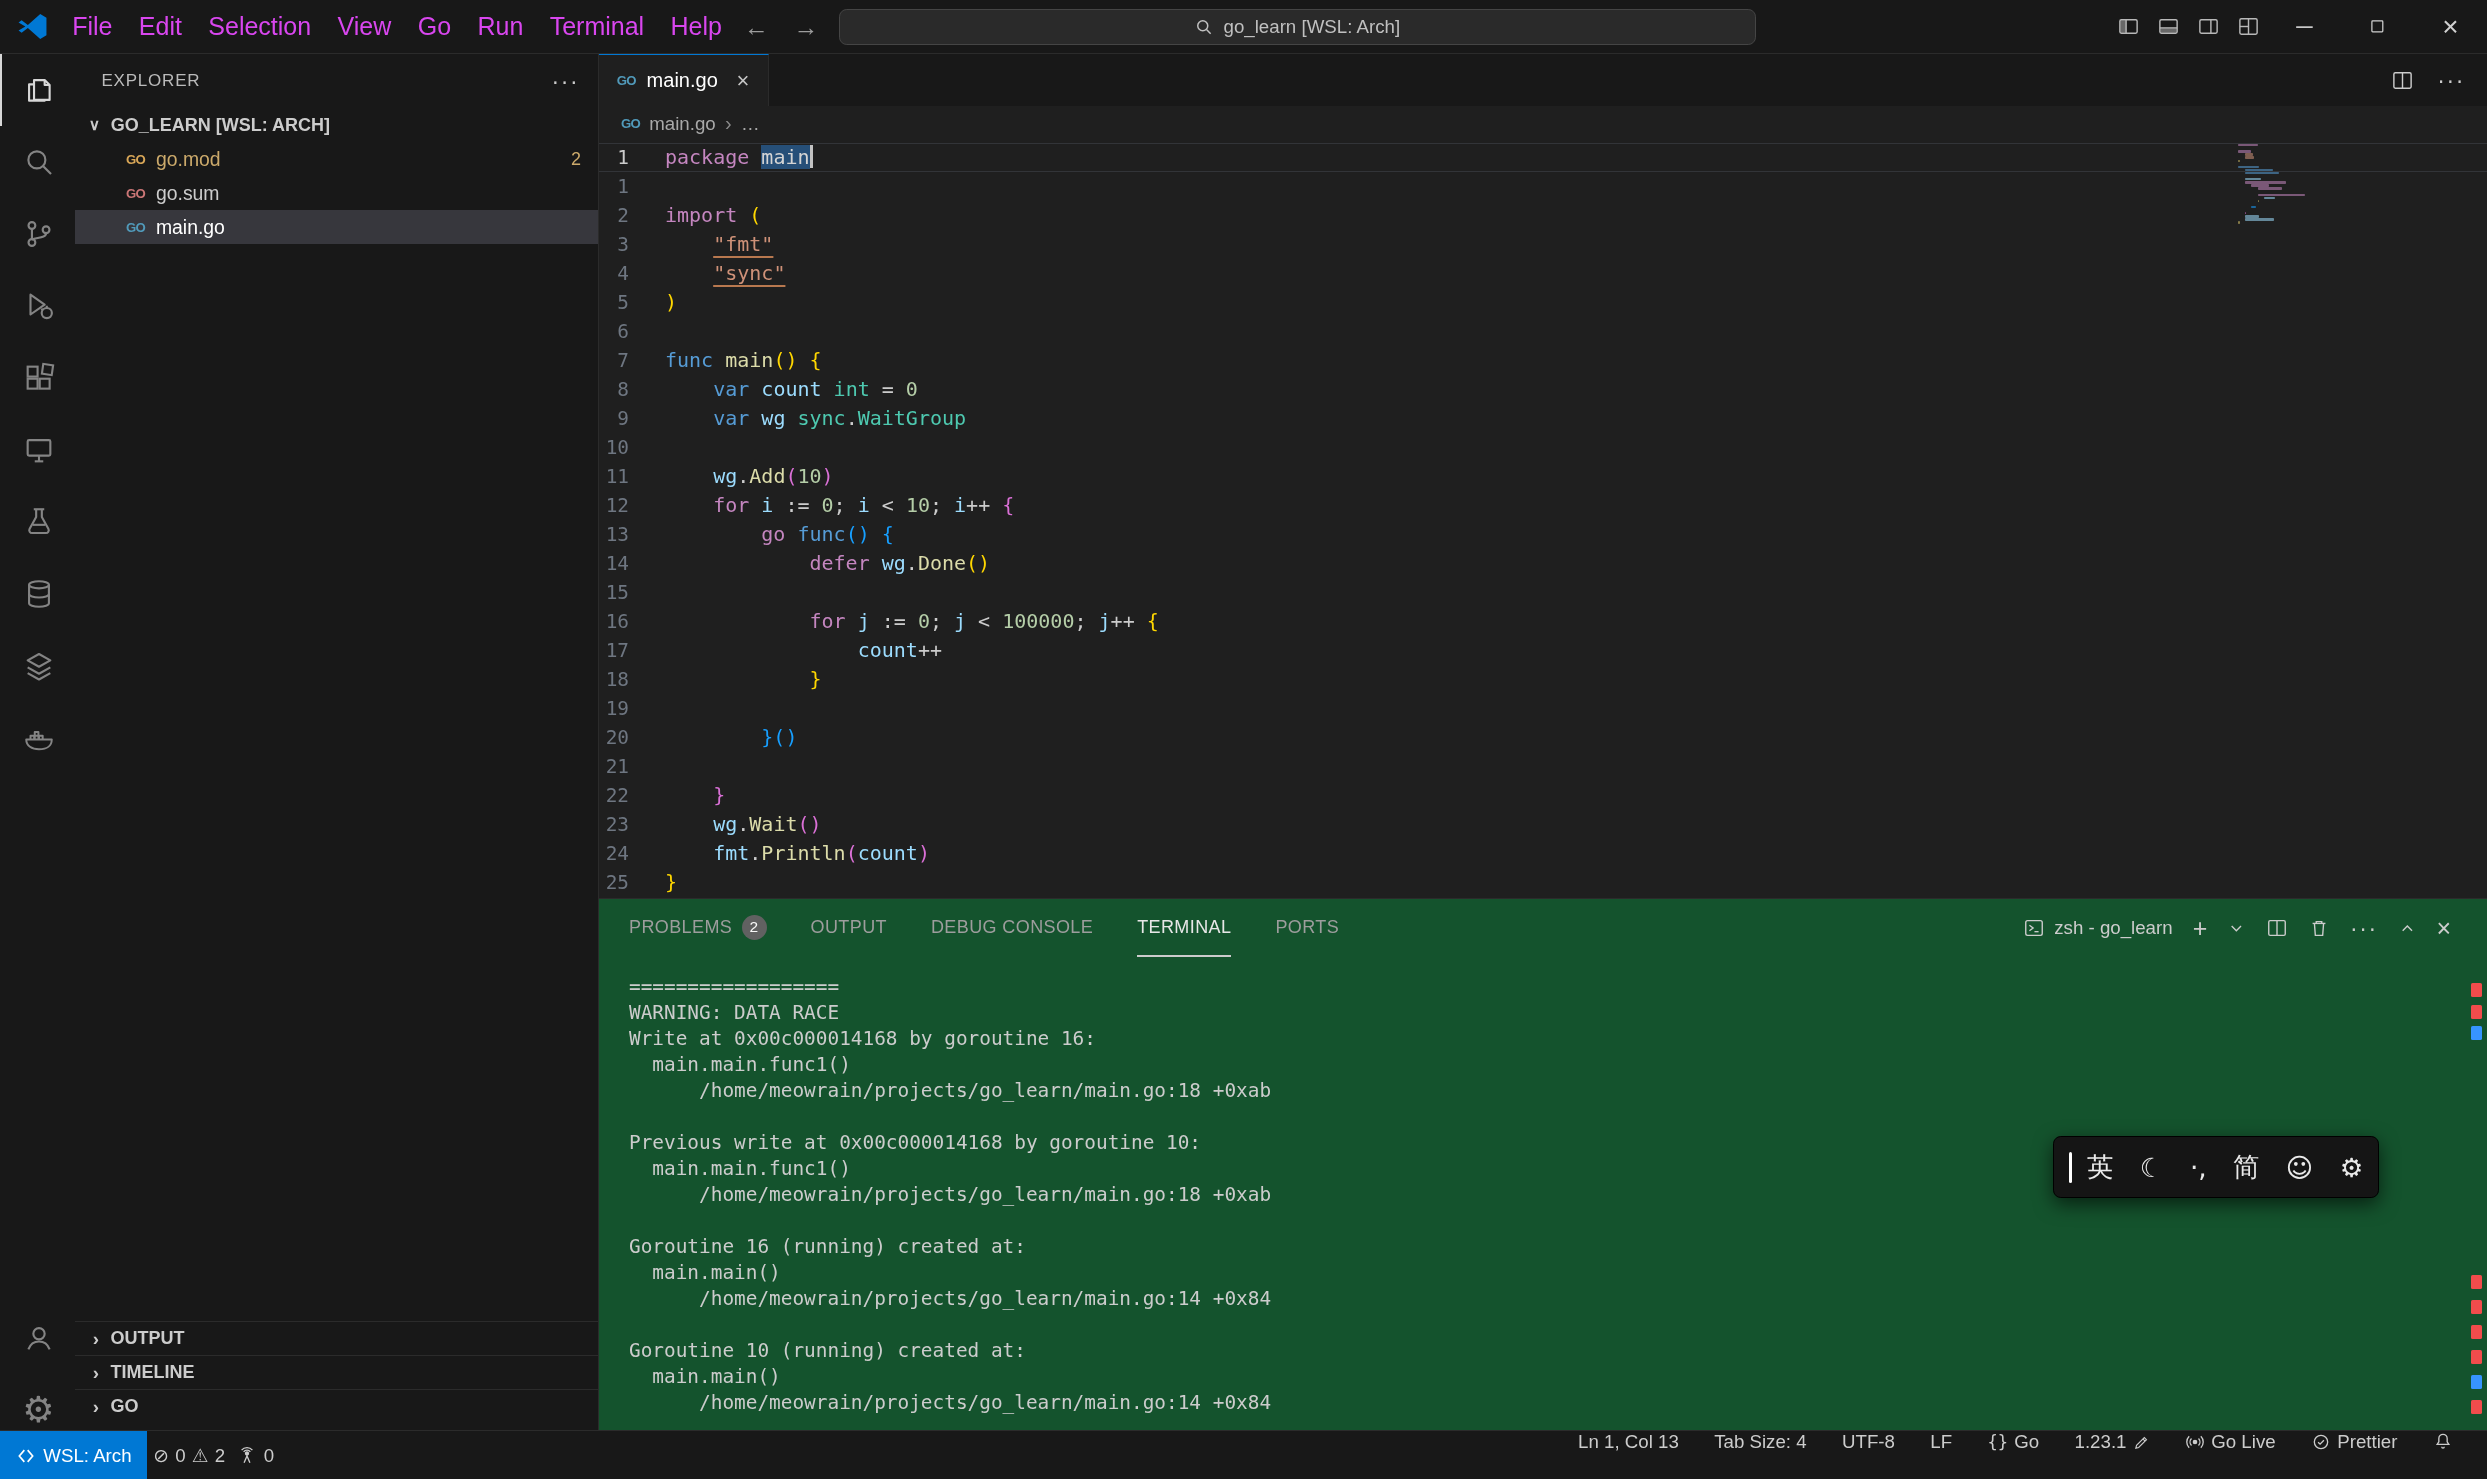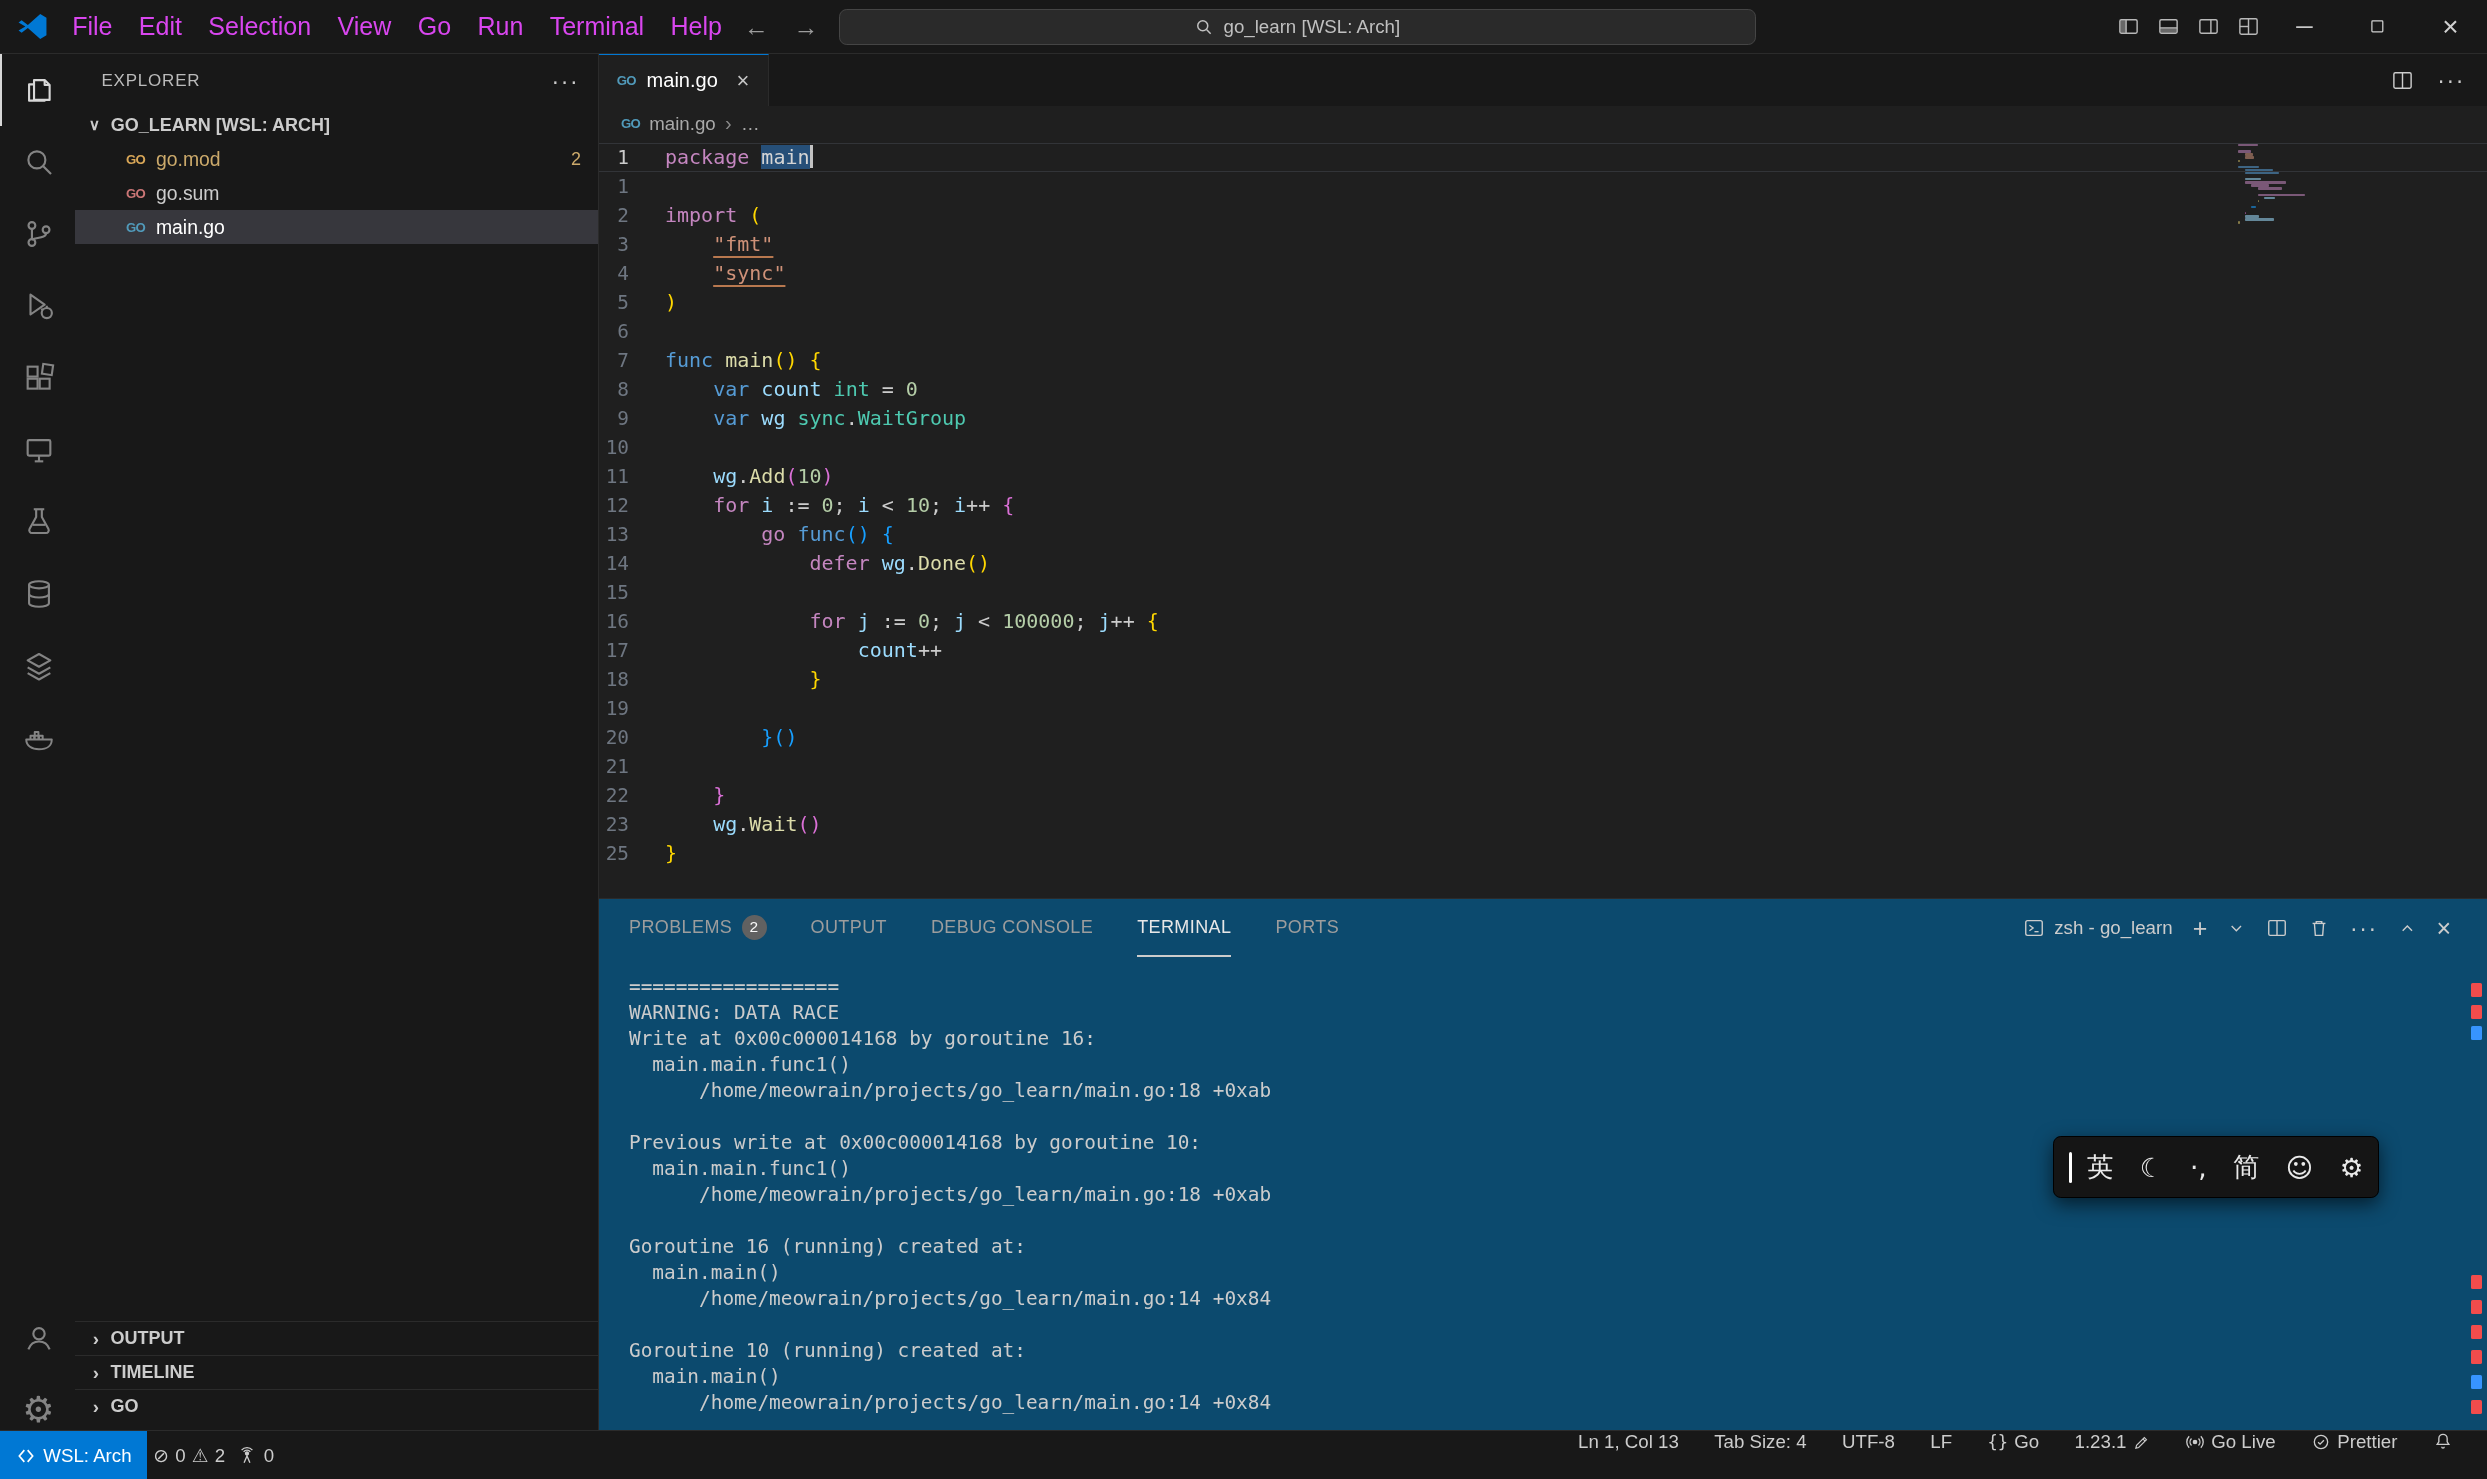--- a/index.html
+++ b/index.html
@@ -73,21 +73,21 @@
   .tk.stu{color:#ce9178;text-decoration-line:underline;text-decoration-color:#b8784f;
           text-decoration-thickness:1.6px;text-underline-offset:4.7px}
   .tk.b1{color:#ffd700}.tk.b2{color:#da70d6}.tk.b3{color:#179fff}
   .tk.sel{background:#264f78;color:#d4d4d4}
   .caret{display:inline-block;width:2.3px;height:23px;background:#c2c2c2;vertical-align:-3.9px;margin-left:0.8px}
   #minimap{position:absolute;left:1640px;top:3.1px;width:87px}
   .mm-row{height:3.1px}
   .mm-bar{height:2.3px;border-radius:0.8px;opacity:.55}
 
   
-  #panel{position:absolute;top:898px;left:598px;right:0;bottom:34px;background:#0c4a6e;
+  #panel{position:absolute;top:898px;left:598px;right:0;bottom:34px;background:#14532d;
          border-top:0.8px solid #2b2b2b}
   .panel-tabs-row{height:58px;display:flex;align-items:center;padding-left:31px}
   .ptab{display:flex;align-items:center;height:58px;margin-right:44px;font-size:18px;letter-spacing:0.4px;
         color:#9d9d9d;border-bottom:2.3px solid transparent}
   .ptab.active{color:#e7e7e7;border-bottom:2.3px solid #cccccc}
   .pbadge{min-width:25px;height:25px;border-radius:12.4px;background:#616161;color:#f8f8f8;
           display:inline-flex;align-items:center;justify-content:center;font-size:15.5px;margin-left:9.3px;padding:0 4.7px}
   .panel-actions{margin-left:auto;display:flex;align-items:center;gap:20px;padding-right:36px;color:#cccccc}
   .term-sel{display:flex;align-items:center;gap:9.3px;font-size:18.7px;color:#cccccc}
   .pa-glyph{font-size:25px;color:#cccccc}
@@ -347,20 +347,21 @@
         <div class="code-line"><span class="ln">14</span><span class="tk pl">            </span><span class="tk k1">defer</span><span class="tk pl"> </span><span class="tk vr">wg</span><span class="tk pl">.</span><span class="tk fn">Done</span><span class="tk b1">()</span></div>
         <div class="code-line"><span class="ln">15</span></div>
         <div class="code-line"><span class="ln">16</span><span class="tk pl">            </span><span class="tk k1">for</span><span class="tk pl"> </span><span class="tk vr">j</span><span class="tk pl"> := </span><span class="tk nm">0</span><span class="tk pl">; </span><span class="tk vr">j</span><span class="tk pl"> &lt; </span><span class="tk nm">100000</span><span class="tk pl">; </span><span class="tk vr">j</span><span class="tk pl">++ </span><span class="tk b1">{</span></div>
         <div class="code-line"><span class="ln">17</span><span class="tk pl">                </span><span class="tk vr">count</span><span class="tk pl">++</span></div>
         <div class="code-line"><span class="ln">18</span><span class="tk pl">            </span><span class="tk b1">}</span></div>
         <div class="code-line"><span class="ln">19</span></div>
         <div class="code-line"><span class="ln">20</span><span class="tk pl">        </span><span class="tk b3">}()</span></div>
         <div class="code-line"><span class="ln">21</span></div>
         <div class="code-line"><span class="ln">22</span><span class="tk pl">    </span><span class="tk b2">}</span></div>
         <div class="code-line"><span class="ln">23</span><span class="tk pl">    </span><span class="tk vr">wg</span><span class="tk pl">.</span><span class="tk fn">Wait</span><span class="tk b2">()</span></div>
+        <div class="code-line"><span class="ln">24</span><span class="tk pl">    </span><span class="tk vr">fmt</span><span class="tk pl">.</span><span class="tk fn">Println</span><span class="tk b2">(</span><span class="tk vr">count</span><span class="tk b2">)</span></div>
         <div class="code-line"><span class="ln">25</span><span class="tk b1">}</span></div>
       </div>
     <div id="minimap">
         <div class="mm-row">
           <div class="mm-bar" style="margin-left: 0px; width: 19.6px; background: rgb(197, 134, 192);"></div>
         </div>
         <div class="mm-row"></div>
         <div class="mm-row">
           <div class="mm-bar" style="margin-left: 0px; width: 13px; background: rgb(197, 134, 192);"></div>
         </div>

